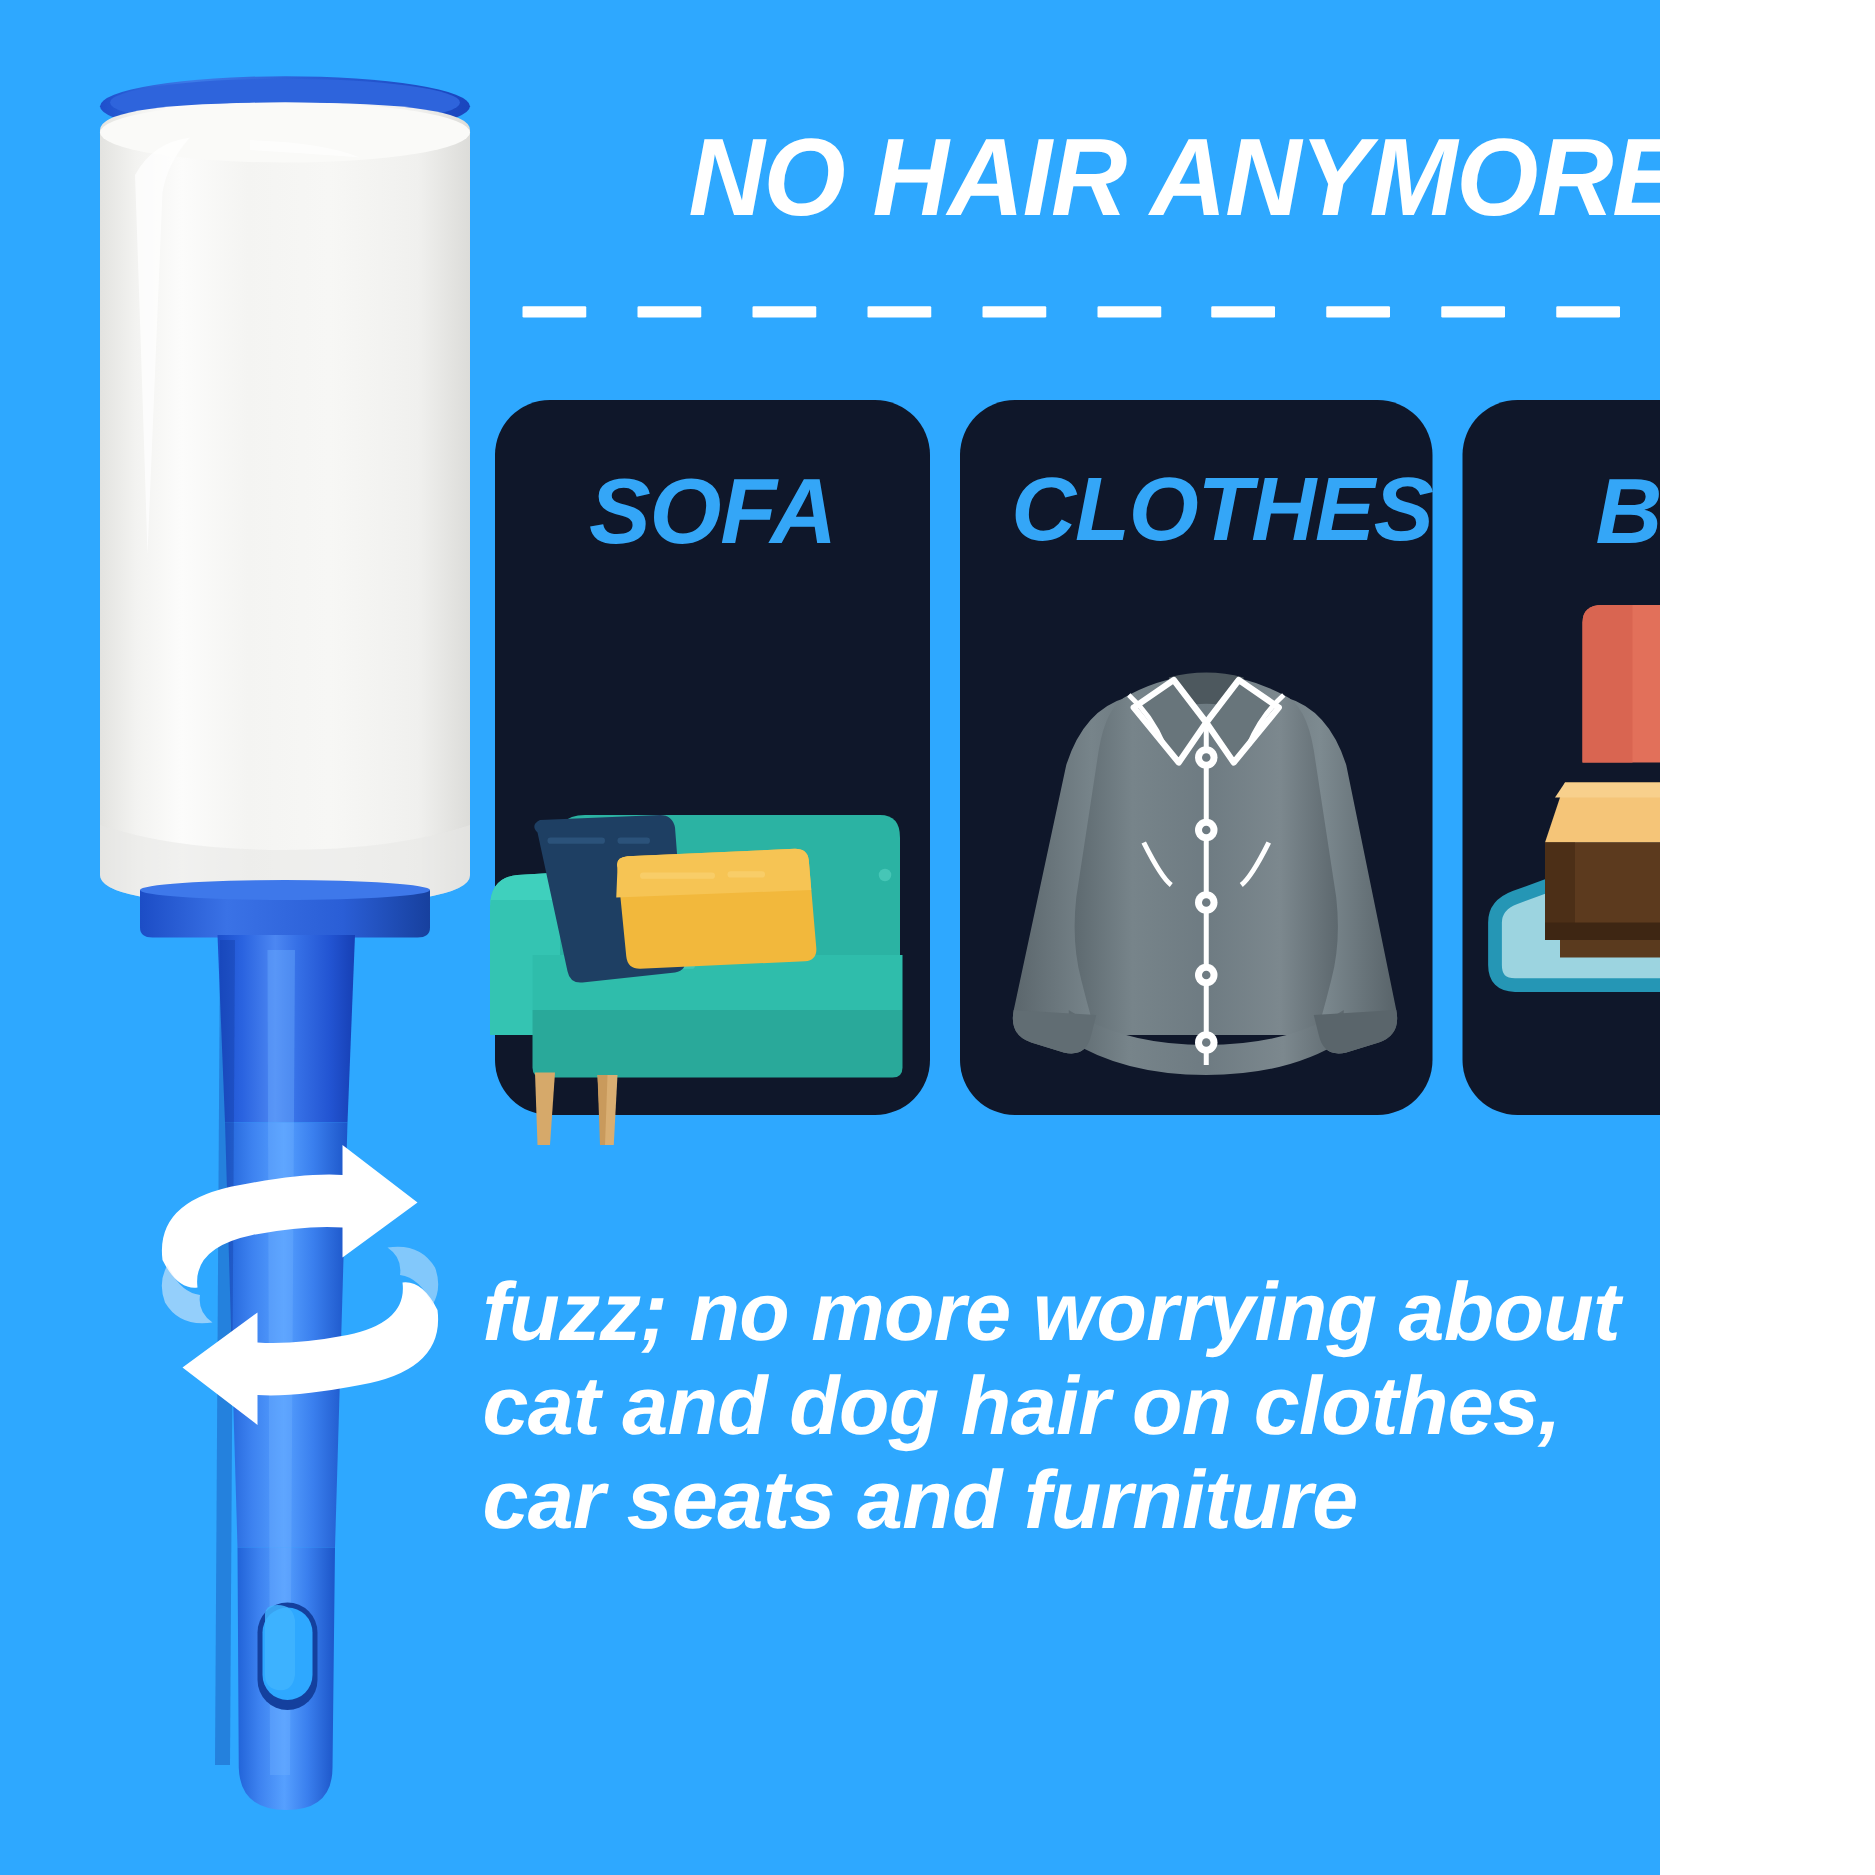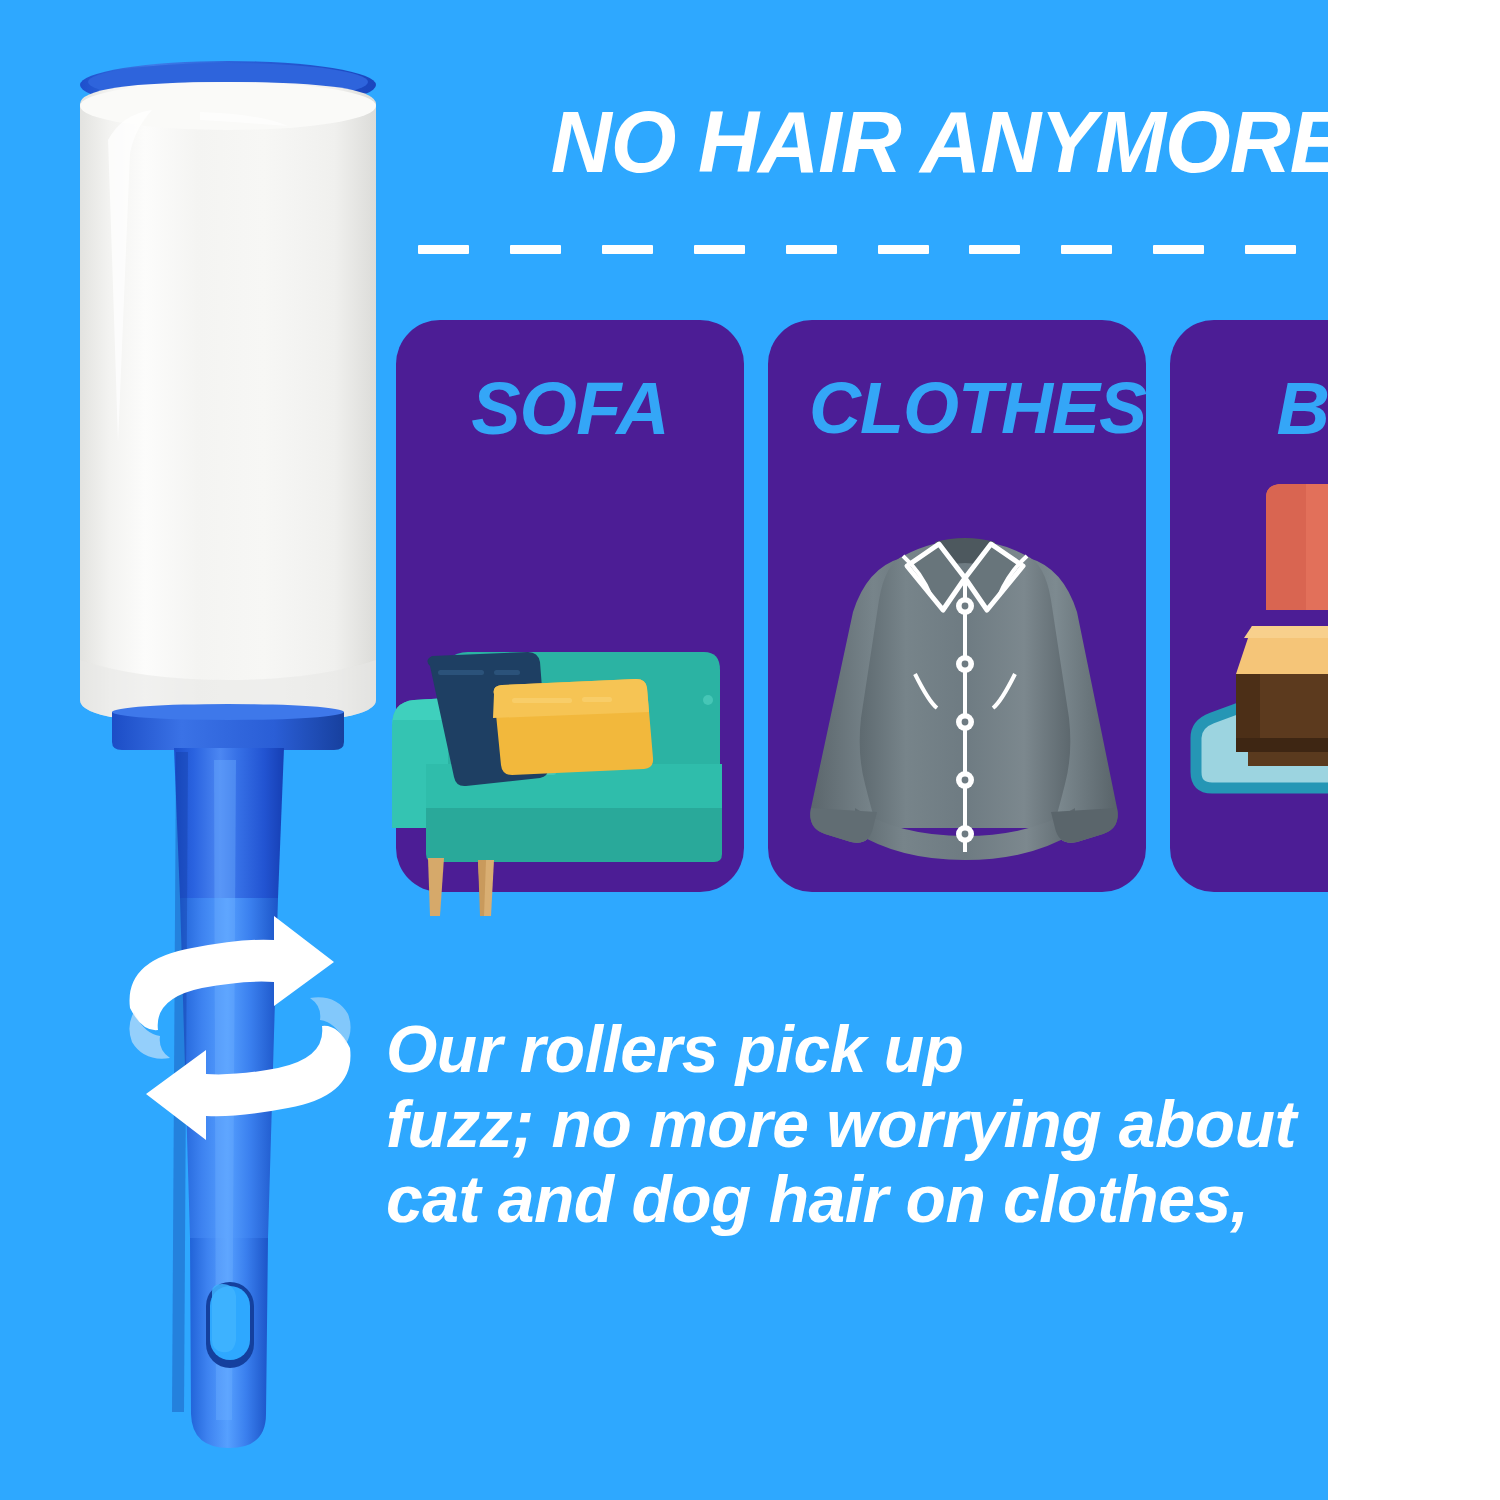--- a/index.html
+++ b/index.html
@@ -51,21 +51,21 @@
 
   
   .cards {
     position: absolute;
     left: 396px; top: 320px;
     width: 1112px; height: 572px;
   }
   .card {
     position: absolute;
     top: 0; height: 572px;
-    background: #4c1d95;
+    background: #0f172a;
     border-radius: 44px;
     overflow: visible;
   }
   .card-sofa    { left: 0px;   width: 348px; }
   .card-clothes { left: 372px; width: 378px; }
   .card-bed     { left: 774px; width: 338px; }
 
   .card-label {
     position: absolute;
     left: 0; right: 0;
@@ -269,23 +269,23 @@
 
           <path d="M54 270 l348 0 0 14 -348 0 z" fill="#3E2613"></path>
           <path d="M66 284 l336 0 0 14 -336 0 z" fill="#5A3A1E"></path>
         </svg>
       </div>
     </div>
 
   </div>
 
   <div class="body-copy">
-    <div>Our rollers pick up</div>
     <div>fuzz; no more worrying about</div>
     <div>cat and dog hair on clothes,</div>
+    <div>car seats and furniture</div>
   </div>
 
   <div class="roller-wrap">
     <svg width="400" height="1500" viewBox="0 0 400 1500" style="position:absolute; left:0; top:0; overflow:visible;">
       <defs>
         <linearGradient id="rollerBody" x1="0" y1="0" x2="1" y2="0">
           <stop offset="0%" stop-color="#E3E3E0"></stop>
           <stop offset="10%" stop-color="#F3F3F1"></stop>
           <stop offset="22%" stop-color="#FCFCFB"></stop>
           <stop offset="40%" stop-color="#F4F4F2"></stop>

